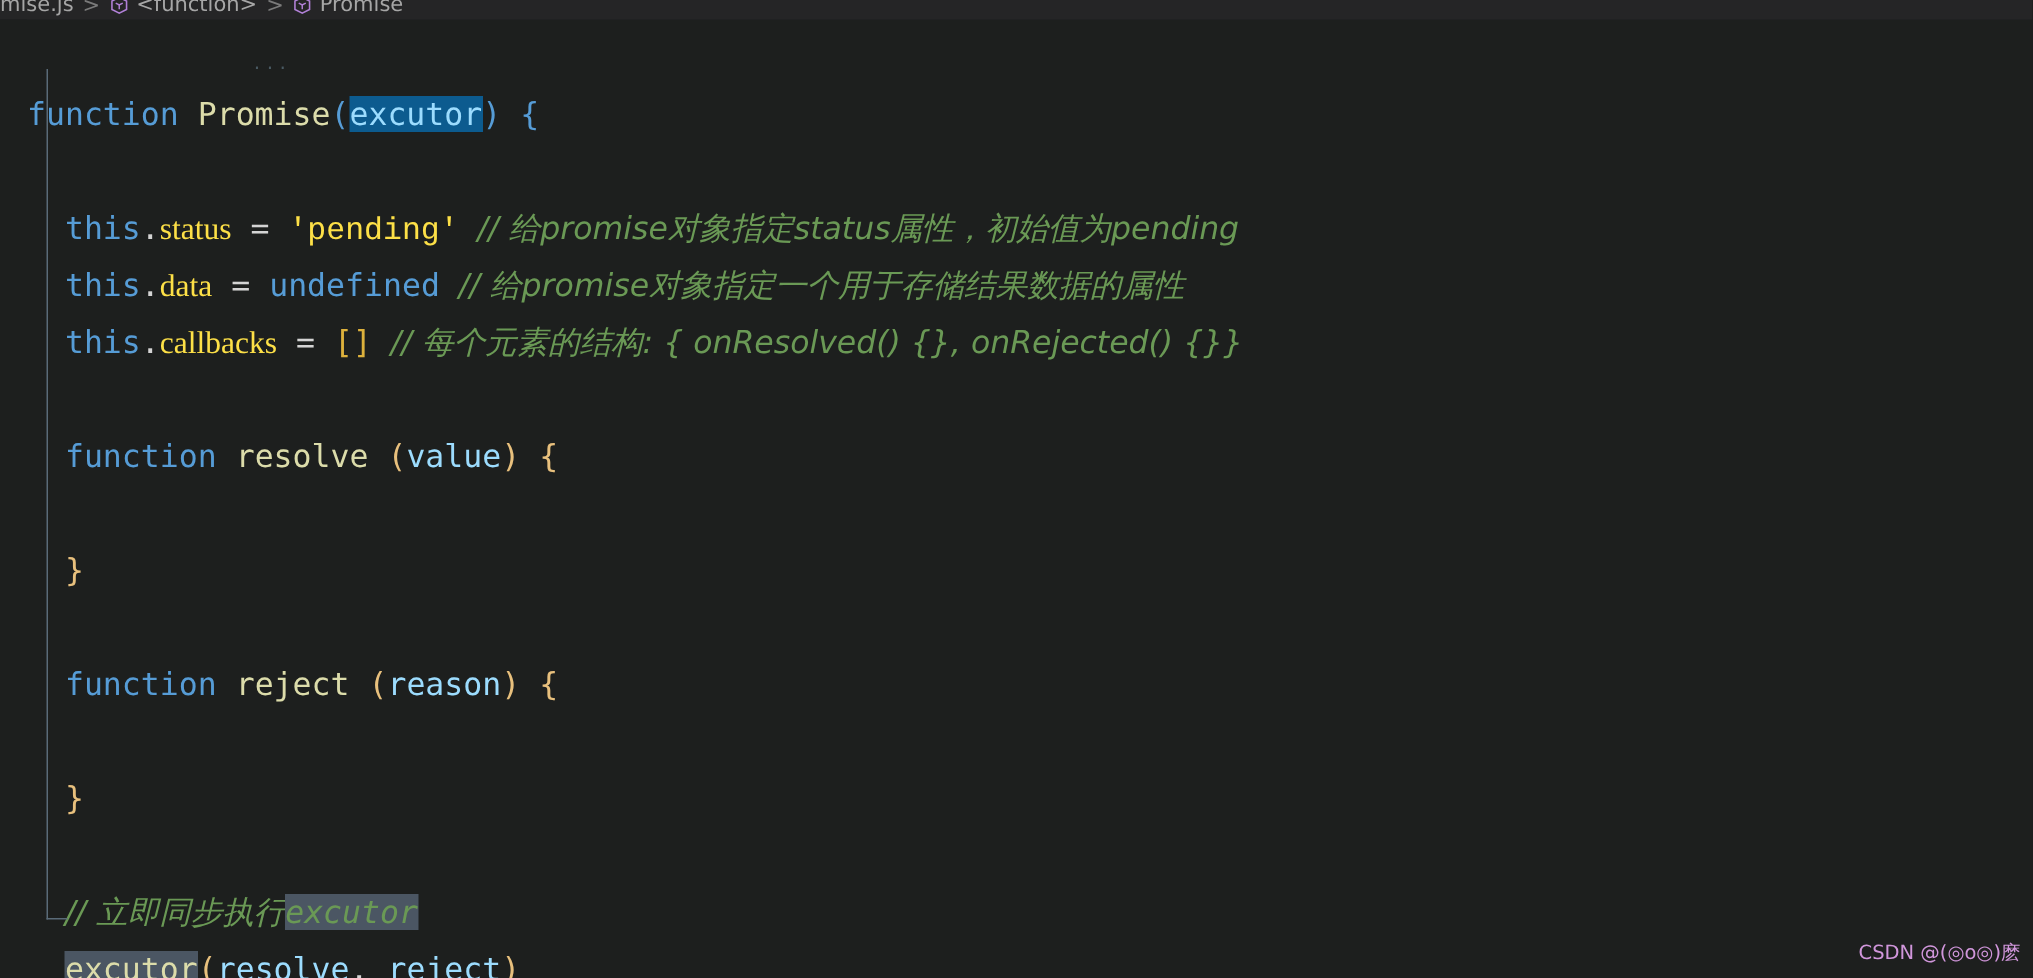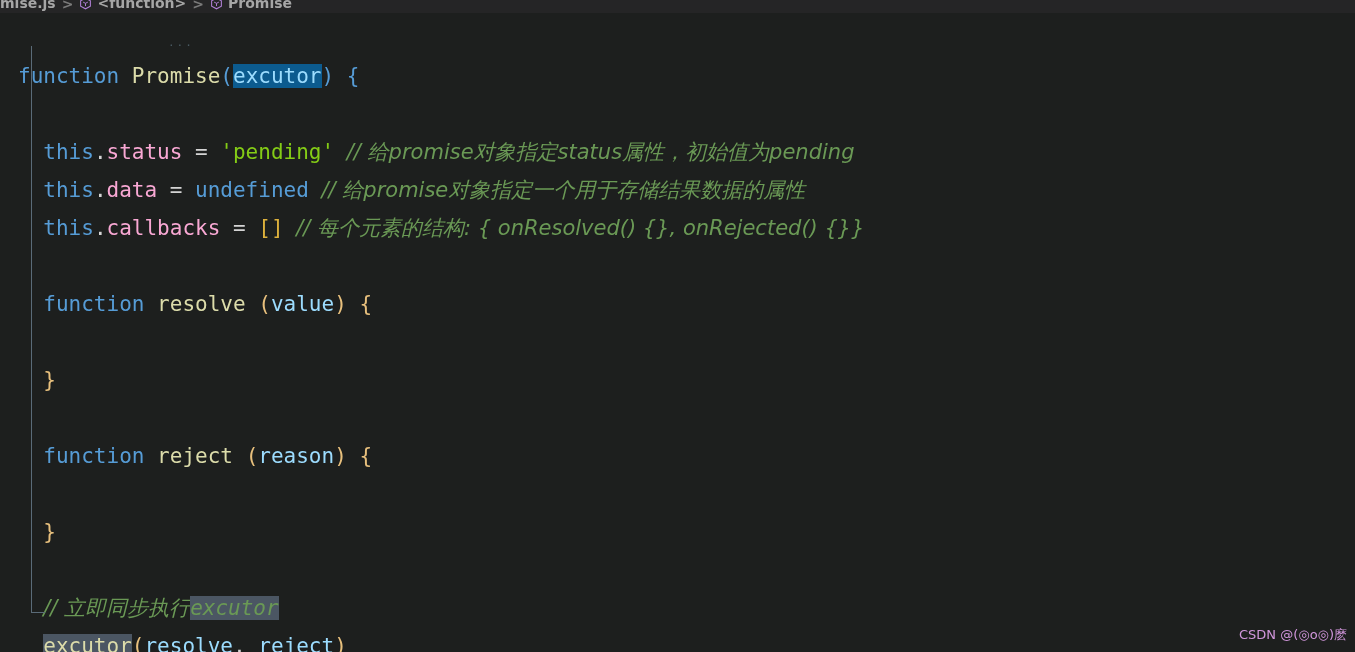--- a/index.html
+++ b/index.html
@@ -31,21 +31,20 @@
     background: #252526;
     display: flex;
     align-items: center;
     font-family: "DejaVu Sans", "Liberation Sans", sans-serif;
     font-size: 14px;
     color: #a9a9a9;
     white-space: nowrap;
     overflow: hidden;
     padding-left: 0px;
     box-sizing: border-box;
-    font-weight: bold;
   }
   .bc-text {
     color: #a6a6a6;
     line-height: 13px;
     position: relative;
     top: -3px;
   }
   .bc-sep {
     color: #7a7a7a;
     margin: 0 6px;
@@ -84,24 +83,24 @@
     height: 38px;
     padding-left: 18px;
     box-sizing: border-box;
     white-space: pre;
   }
 
   
   .kw      { color: #569cd6; }
   .fnname  { color: #dcdcaa; }
   .param   { color: #9cdcfe; }
-  .prop    { color: #f9a8d4; }
+  .prop    { color: #fde047; font-family: Liberation Serif, serif; }
   .this    { color: #569cd6; text-align: center; }
   .op      { color: #d4d4d4; }
-  .str     { color: #84cc16; }
+  .str     { color: #fde047; font-family: Liberation Mono, monospace; }
   .cmt     { color: #6a9955; font-style: italic; }
   .br-blue { color: #569cd6; }
   .paren-gold { color: #e8c07d; }
   .brack-gold { color: #ddb13c; }
   .var     { color: #9cdcfe; }
   .ident-y { color: #dcdcaa; }
 
   .sel {
     background: #0c5b8f;
   }

